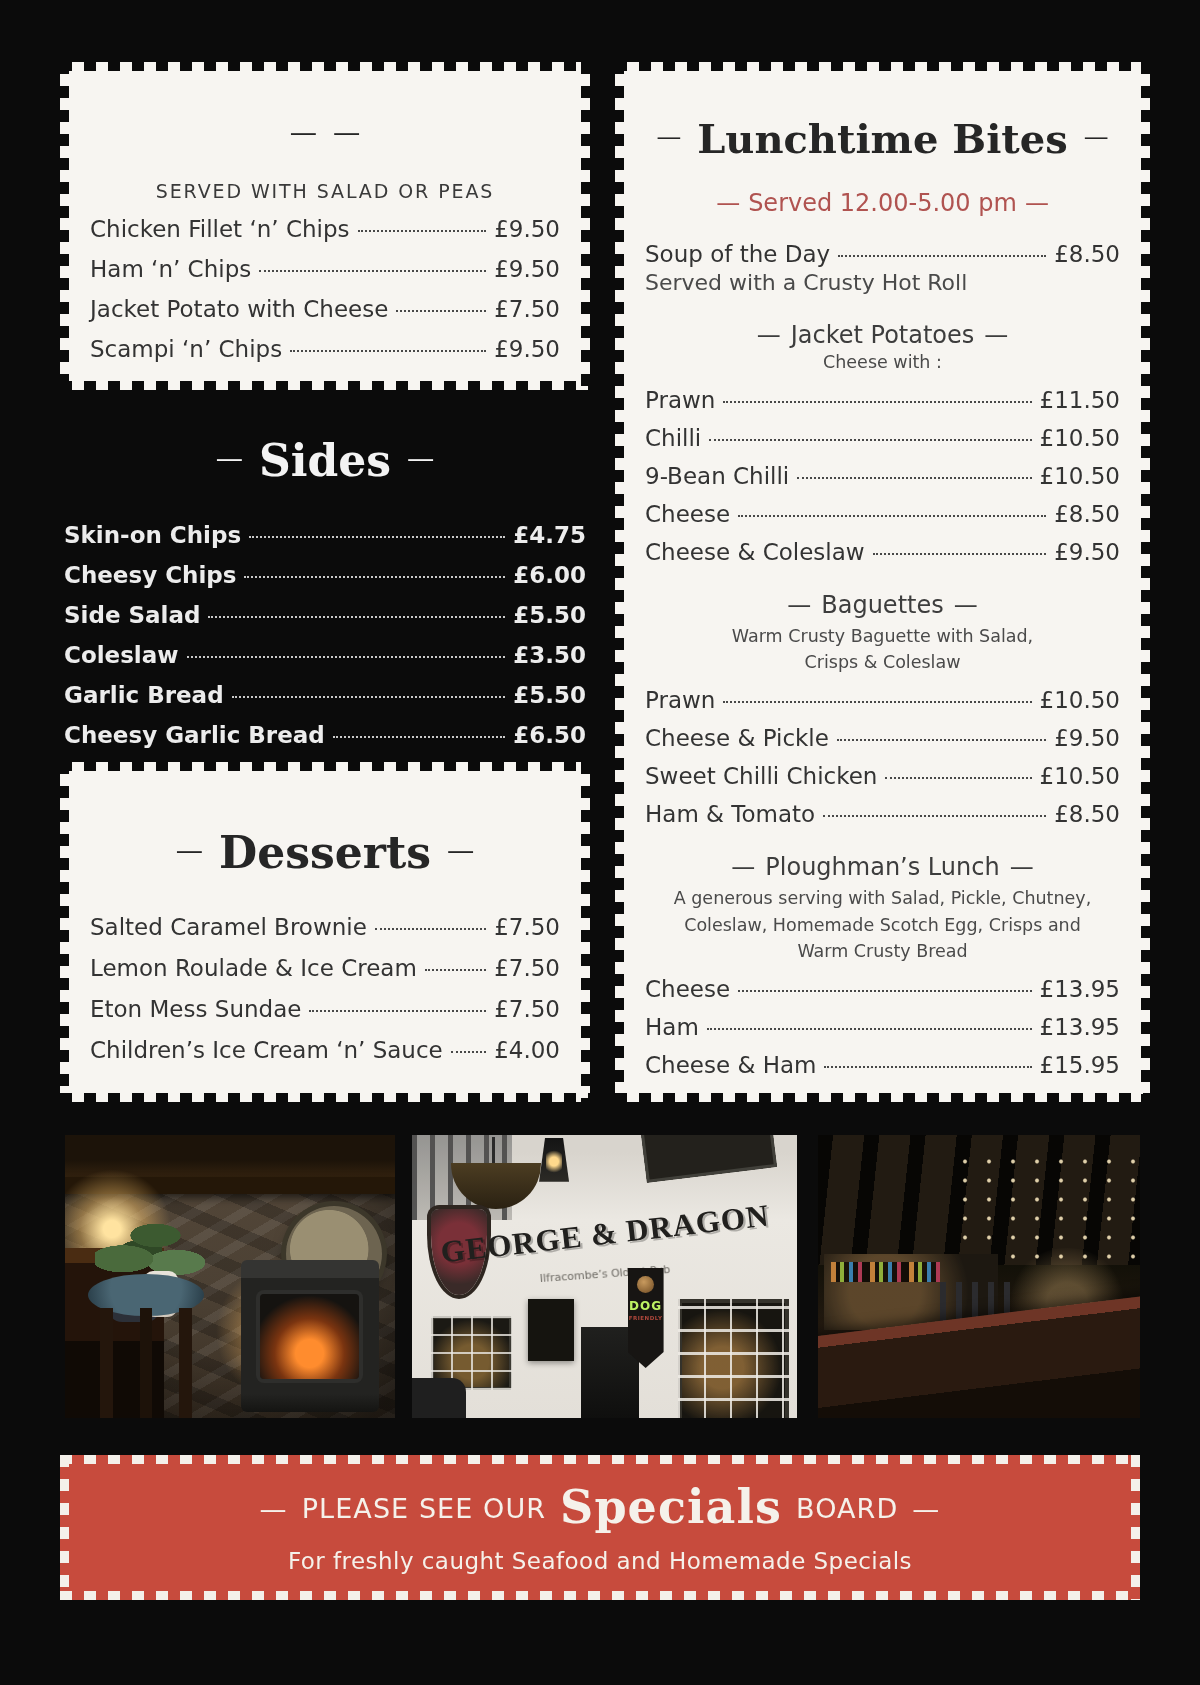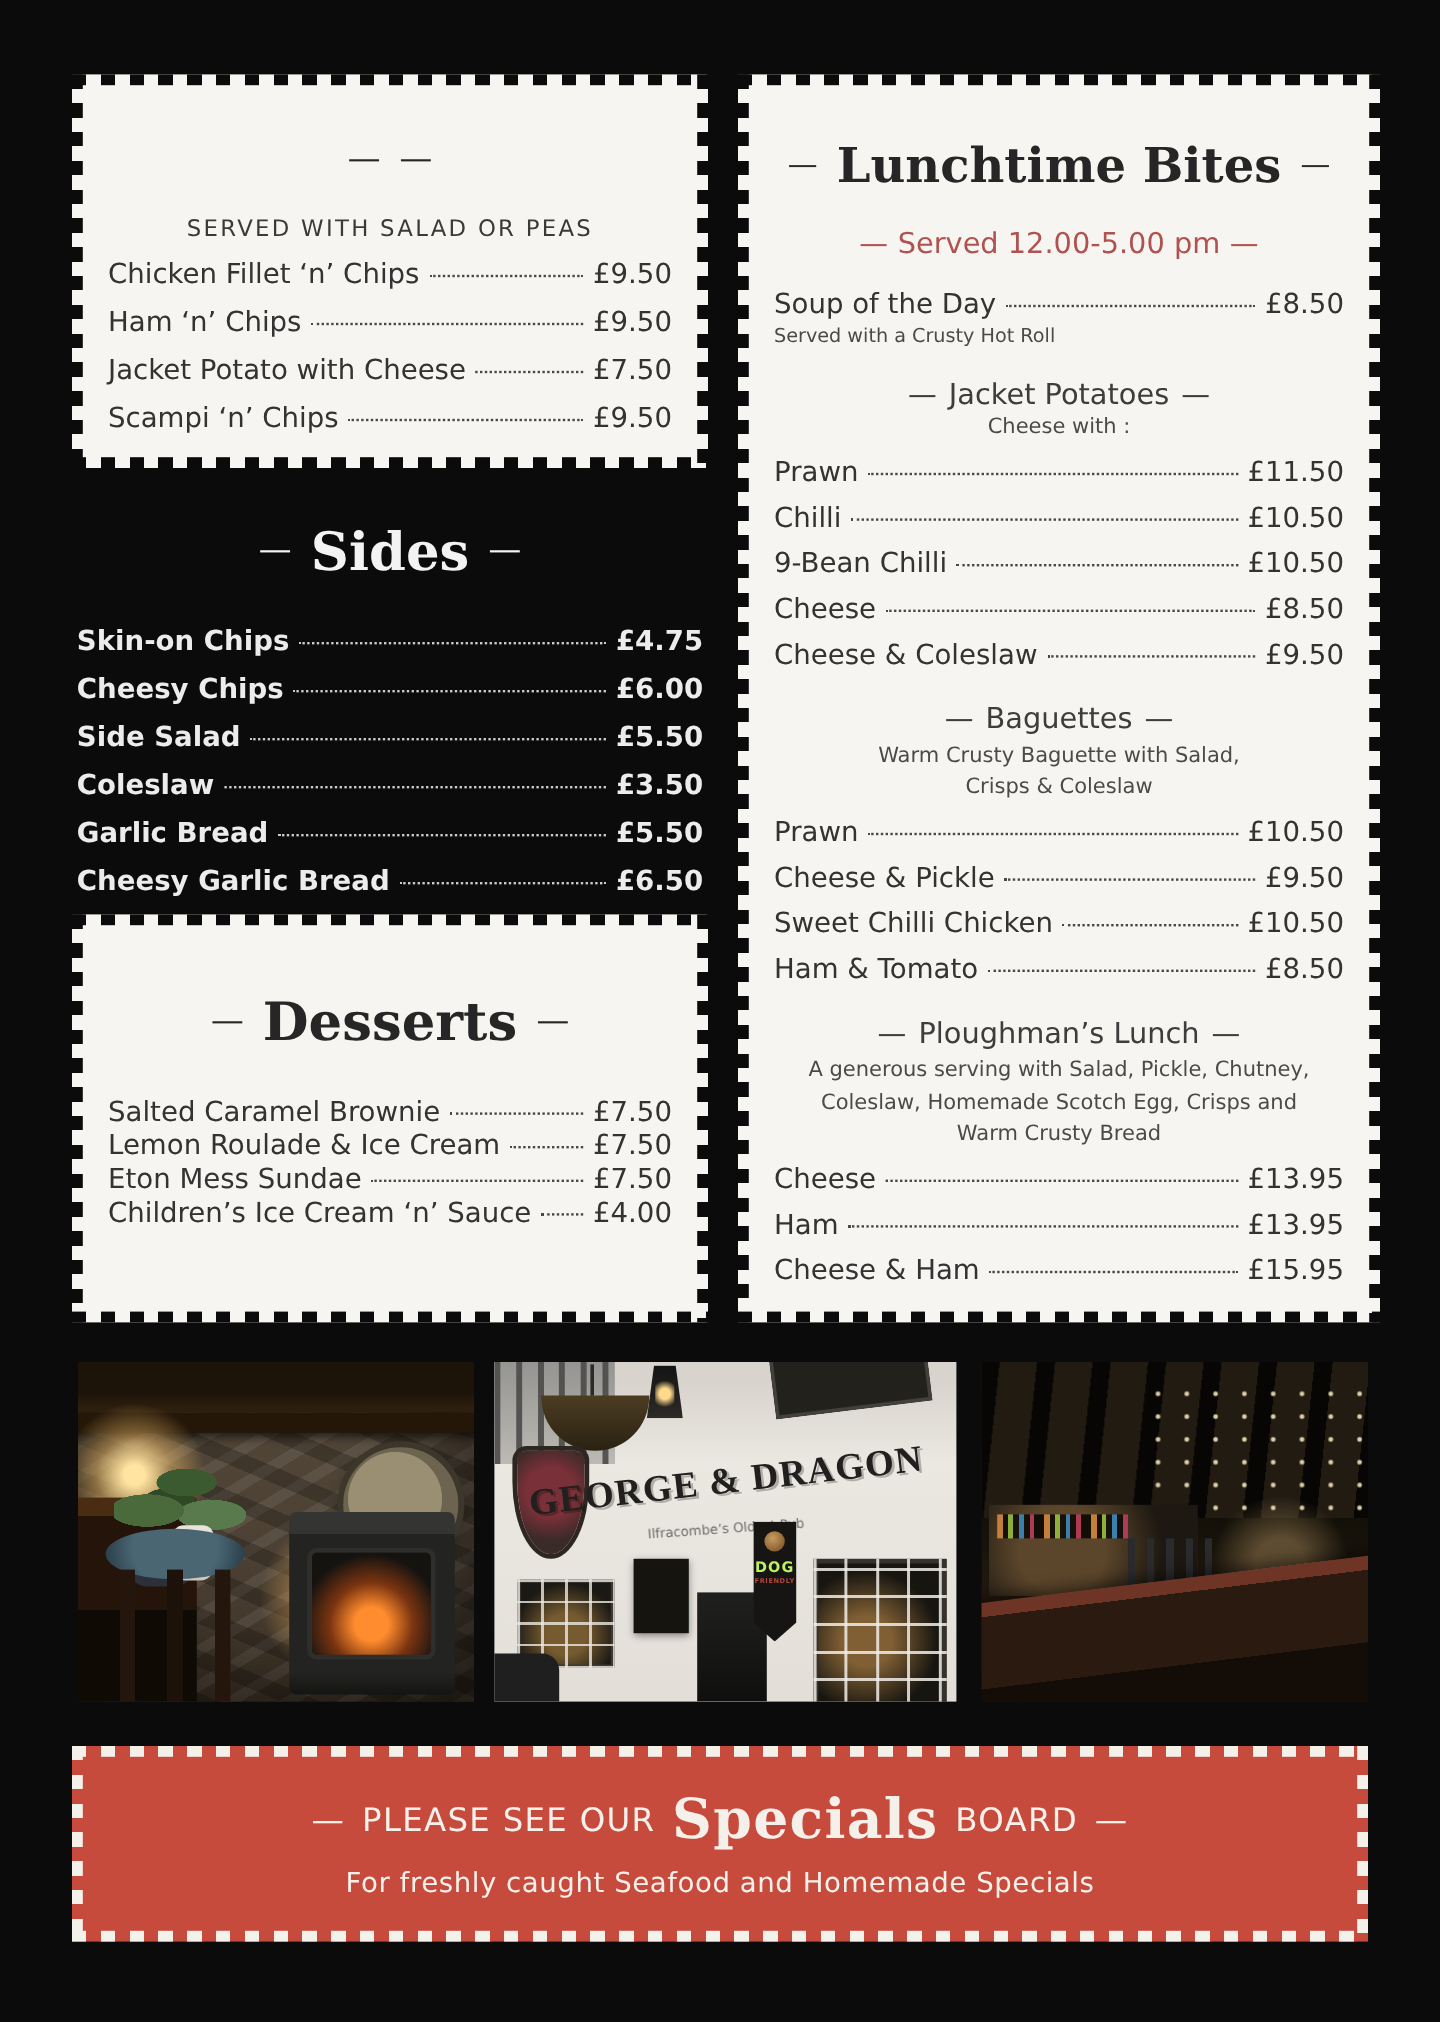--- a/index.html
+++ b/index.html
@@ -40,31 +40,31 @@
   .caps-note{margin-top:16px;text-align:center;font-size:19px;letter-spacing:.1em;color:#3a3a3a;}
   .box-childrens .row{margin-top:14px;}
 
   .sides{left:60px;top:398px;width:530px;position:absolute;}
   .sides .title-line{font-size:44px;color:#f3f3f3;}
   .sides .row{margin-top:14px;font-weight:bold;}
   .sides-list{margin-top:28px;padding:0 4px;}
 
   .box-desserts{left:60px;top:762px;width:530px;height:340px;box-sizing:border-box;}
   .box-desserts .title-line{font-size:44px;}
-  .box-desserts .row{margin-top:2px;}
+  .box-desserts .row{margin-top:15px;}
   .item-note{font-size:17px;color:#555;margin-top:3px;}
 
   
   .box-lunch{left:615px;top:62px;width:535px;height:1040px;box-sizing:border-box;}
   .box-lunch .box-inner{padding:26px 30px;}
   .box-lunch .title-line{font-size:40px;}
   .red-note{margin-top:14px;display:flex;justify-content:center;align-items:center;gap:8px;
             font-size:24px;color:#b05350;}
   .box-lunch .row{margin-top:12px;}
-  .soup-note{font-size:16px;color:#4a4a4a;margin-top:3px;}
+  .soup-note{font-size:22px;color:#4a4a4a;margin-top:3px;}
   .sect-head{margin-top:26px;}
   .sect-note{margin:4px auto 0;max-width:430px;}
 
   
   .photo{position:absolute;top:1135px;height:283px;overflow:hidden;background:#1c1712;}
   .ph{position:absolute;}
 
   
   .photo-fireplace{left:65px;width:330px;
     background:
@@ -158,21 +158,21 @@
     repeating-linear-gradient(90deg,#c2803a 0 5px,#15100a 5px 9px,#8fae3a 9px 13px,#191209 13px 18px,
     #3a7fae 18px 22px,#15100a 22px 27px,#ae3a54 27px 31px,#120d07 31px 39px);}
   .p3-taps{left:38%;top:52%;width:22%;height:14%;background:
     repeating-linear-gradient(90deg,#2b2b2e 0 6px,rgba(0,0,0,0) 6px 16px);}
   .p3-counter{left:-6%;bottom:-10%;width:115%;height:46%;transform:rotate(-7deg);background:
     linear-gradient(180deg,#6e3526 0 9%,#2a1a10 9% 55%,#140d07 55%);box-shadow:0 -4px 12px rgba(0,0,0,.5);}
   .p3-glow{right:4%;top:40%;width:120px;height:110px;border-radius:50%;
     background:radial-gradient(circle,rgba(255,210,140,.3) 0 25%,rgba(255,210,140,0) 70%);}
 
   
-  .banner{left:60px;top:1455px;width:1080px;height:163px;display:flex;flex-direction:column;
+  .banner{left:60px;top:1455px;width:1080px;height:145px;display:flex;flex-direction:column;
     align-items:center;justify-content:center;color:#f5f1ea;}
   .banner-line1{display:flex;align-items:center;gap:14px;font-size:27px;letter-spacing:.04em;}
   .banner-line1 .blackletter{font-size:46px;transform:translateY(-2px);}
   .banner-line2{margin-top:12px;font-size:23px;letter-spacing:.02em;}
 </style>
 </head>
 <body>
 
 <div class="page">
 

